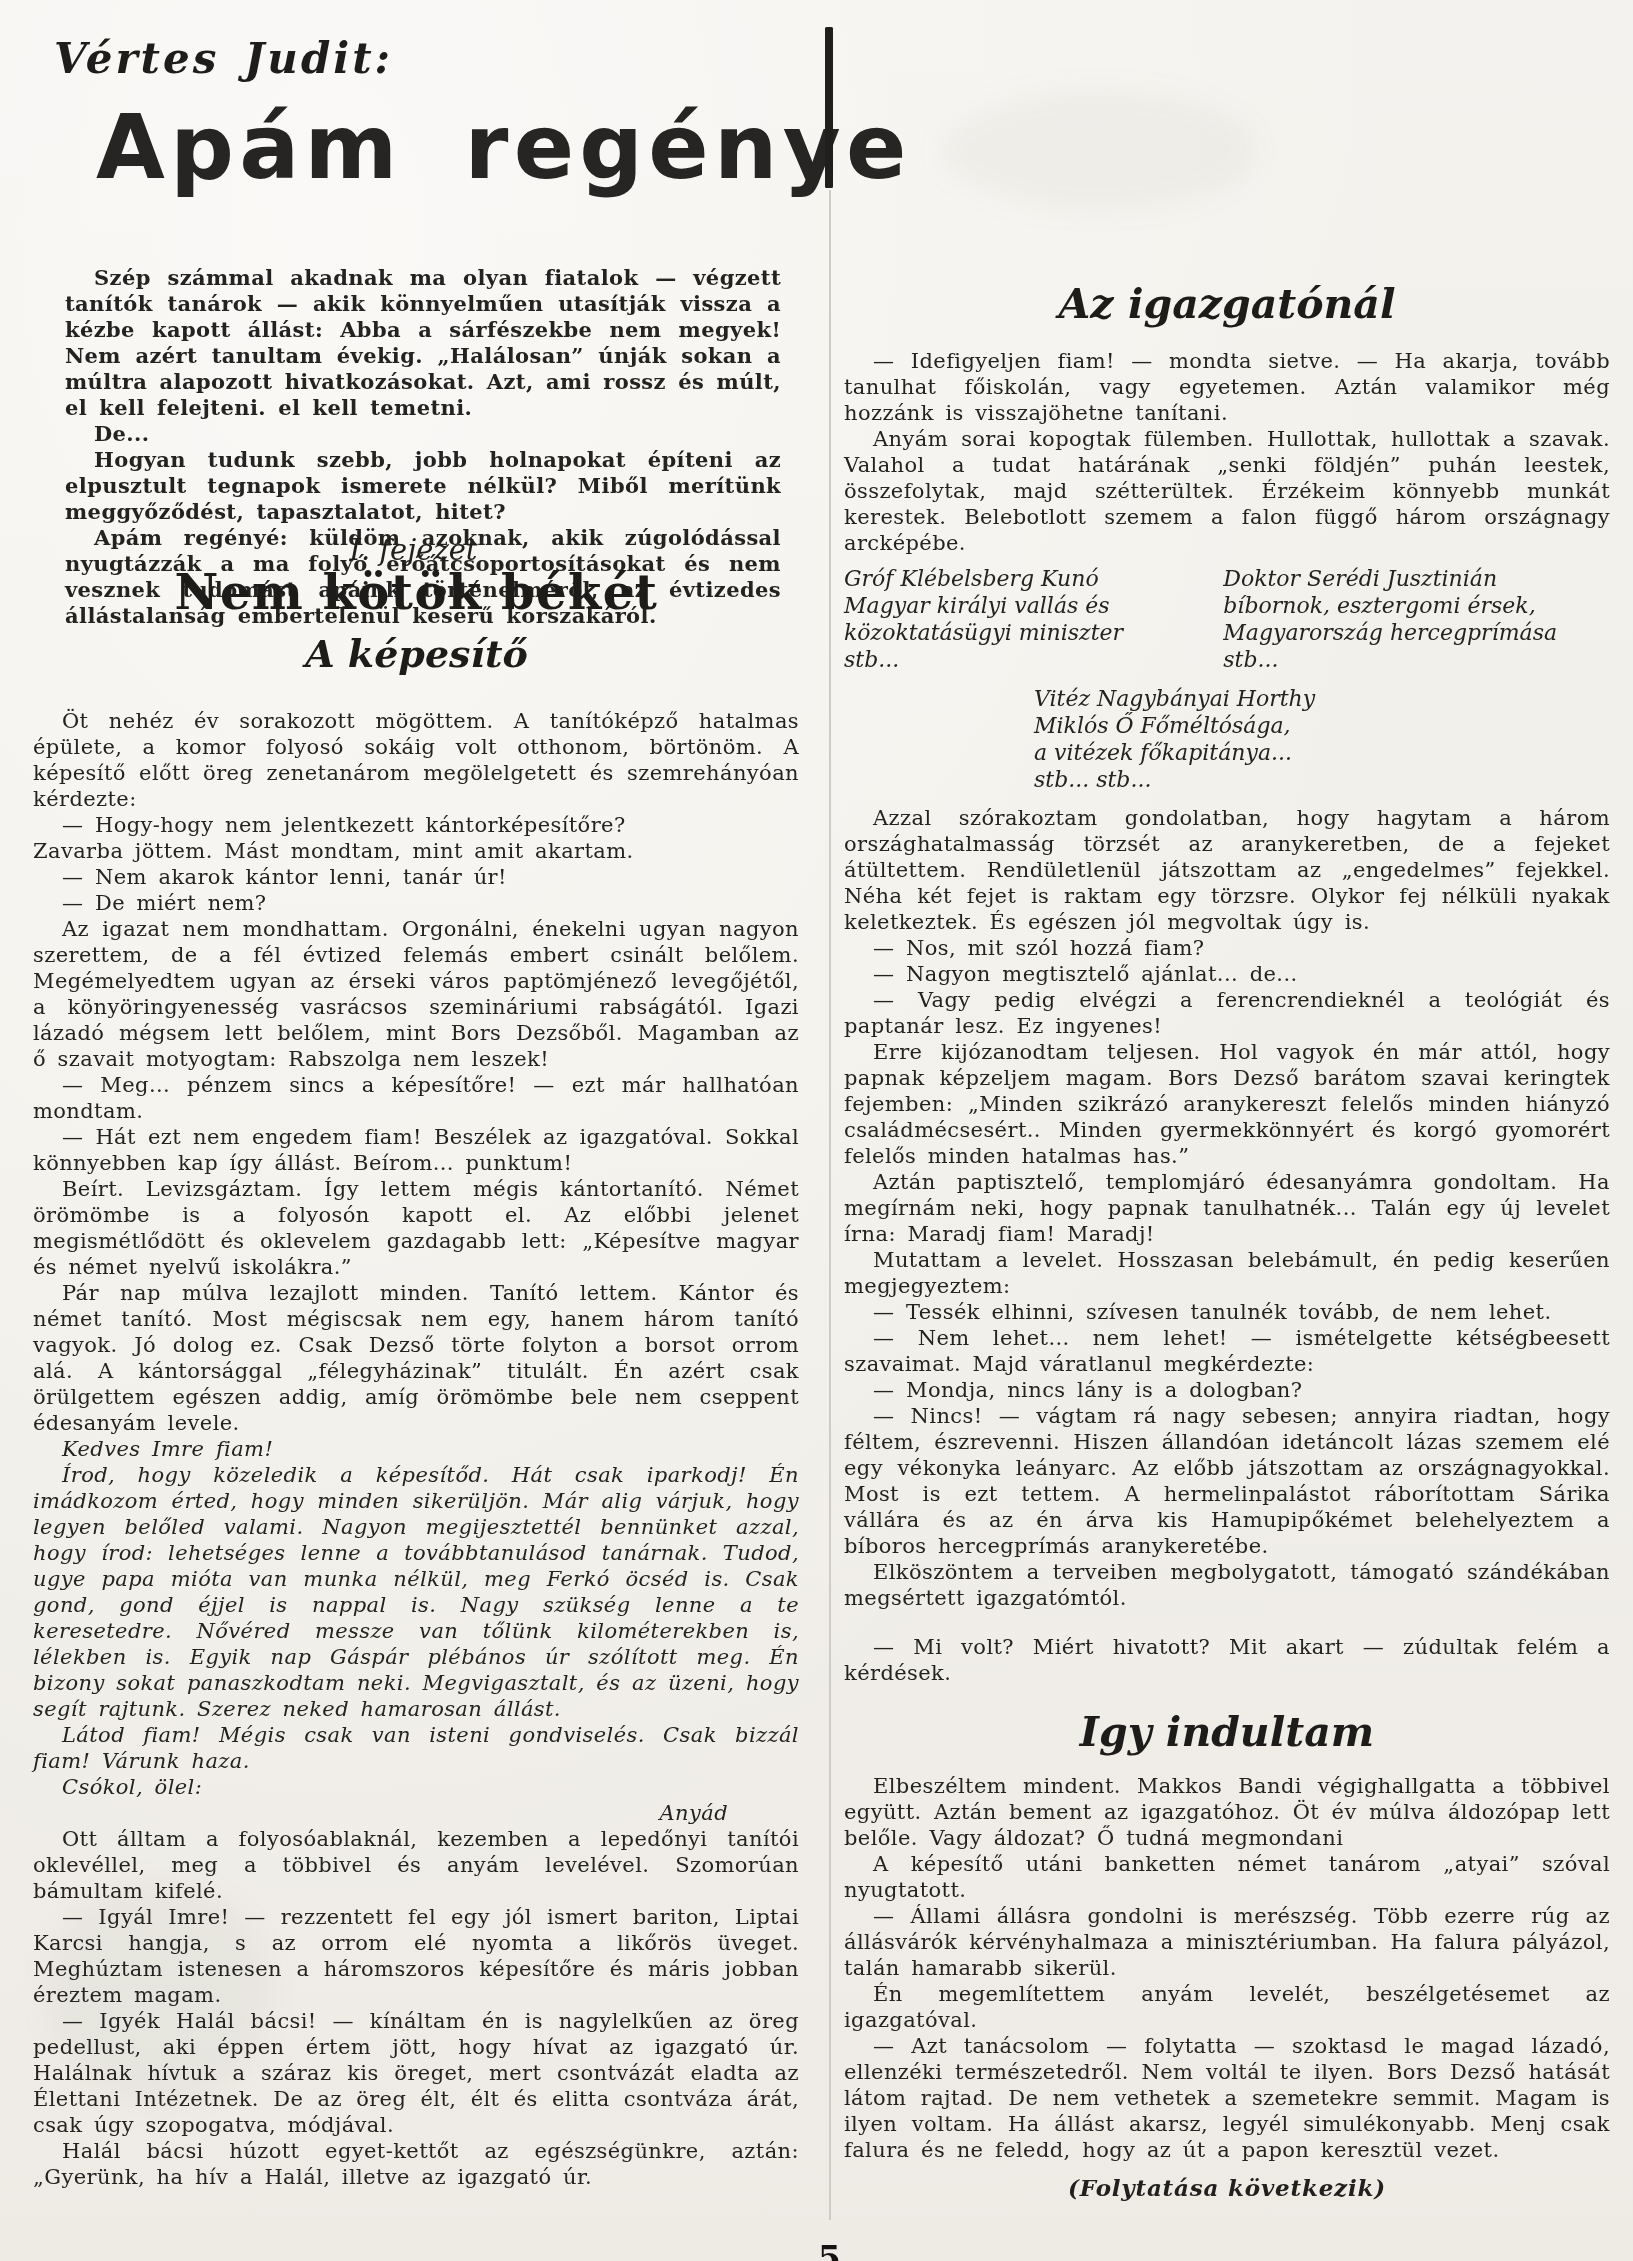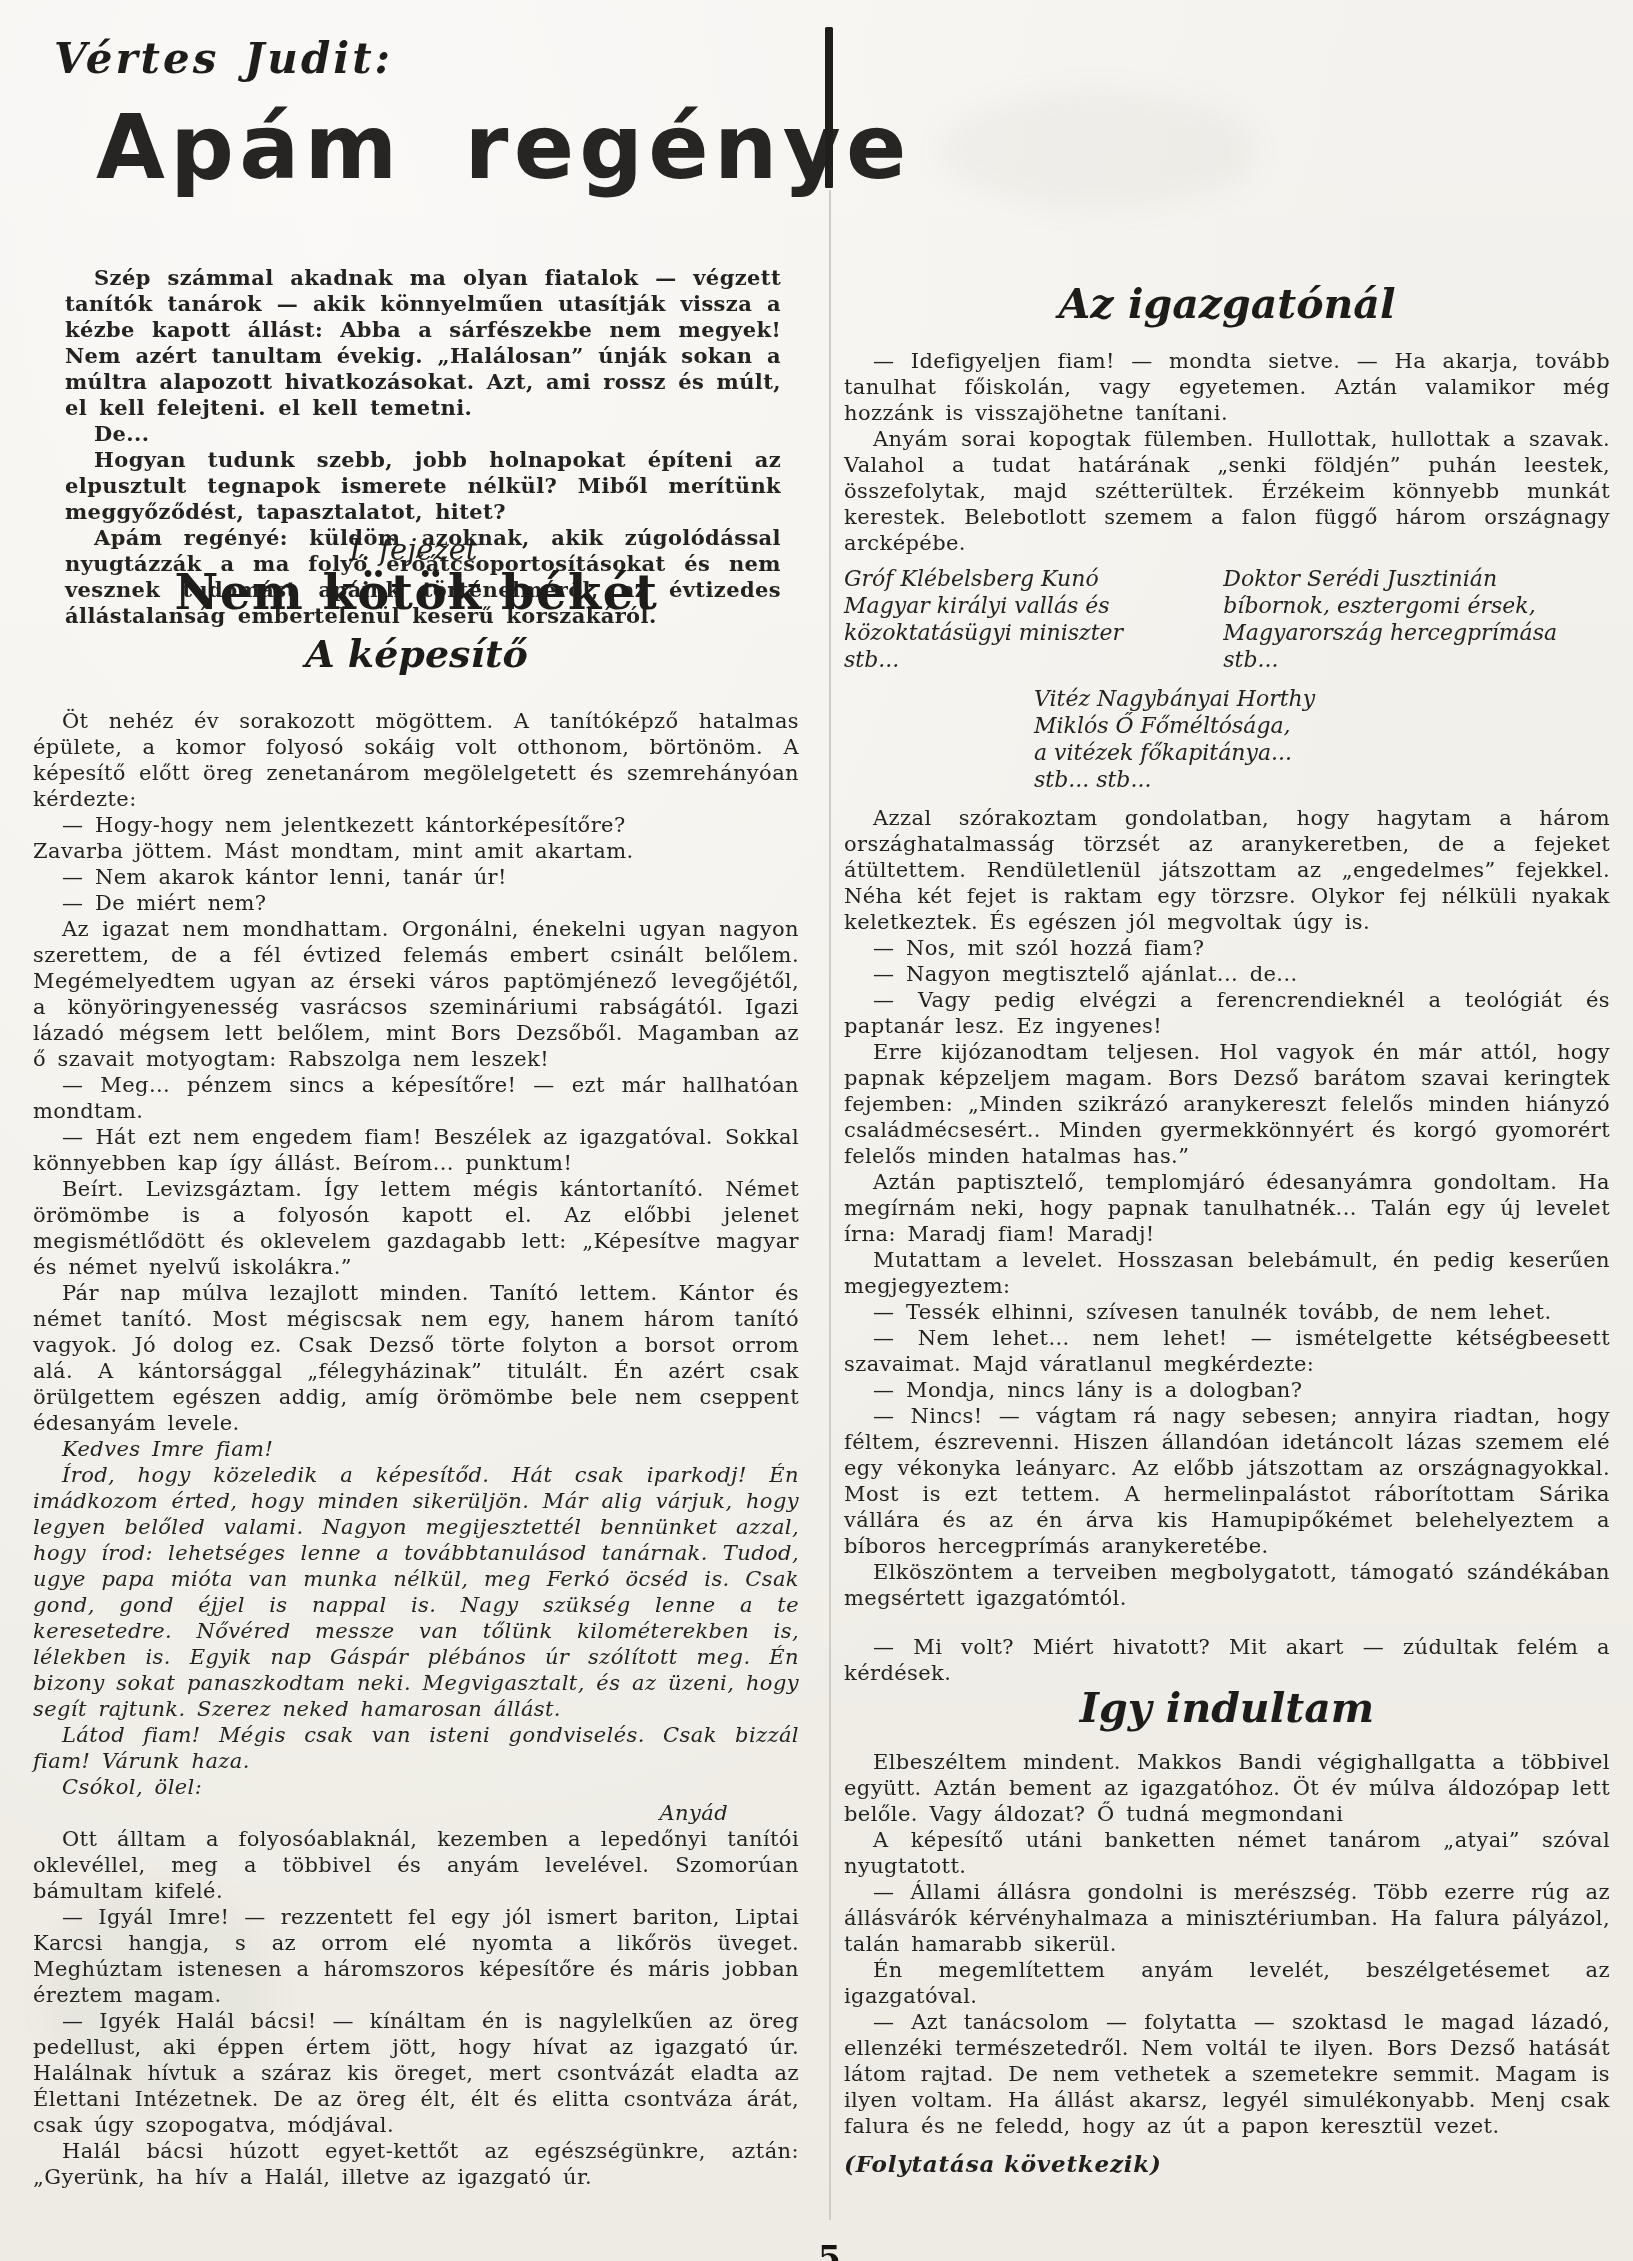--- a/index.html
+++ b/index.html
@@ -67,24 +67,24 @@
     margin-top:9px;display:grid;grid-template-columns:1fr 1.12fr;column-gap:34px;
     font:italic 22px/27px "DejaVu Serif",serif;color:#242321;
   }
   .portraits .line{white-space:nowrap;}
   .portrait-center{
     margin-top:12px;padding-left:190px;
     font:italic 22px/27px "DejaVu Serif",serif;color:#242321;
   }
   .rc-body2{margin-top:12px;}
   .rc-question{margin-top:22.6px;}
-  .sect2{}
+  .sect2{margin-top:24px;}
   .rc-body3{margin-top:18px;}
   .footer-note{
-    margin-top:10.5px;
+    margin-top:10.5px;text-align:center;
     font:bold italic 23px/30px "DejaVu Serif",serif;color:#21201e;
     letter-spacing:0.8px;
   }
   .page-number{
     position:absolute;left:818px;top:2242px;
     font:bold 33px/1 "DejaVu Serif",serif;color:#141312;
   }
   .smudge{position:absolute;border-radius:50%;filter:blur(13.5px);pointer-events:none;}
 </style>
 </head>

